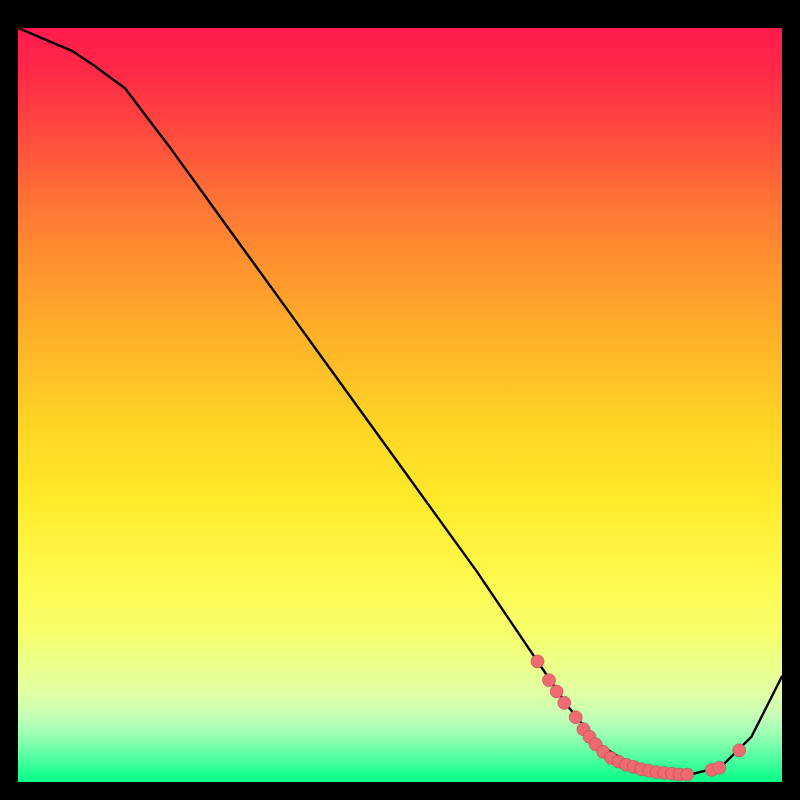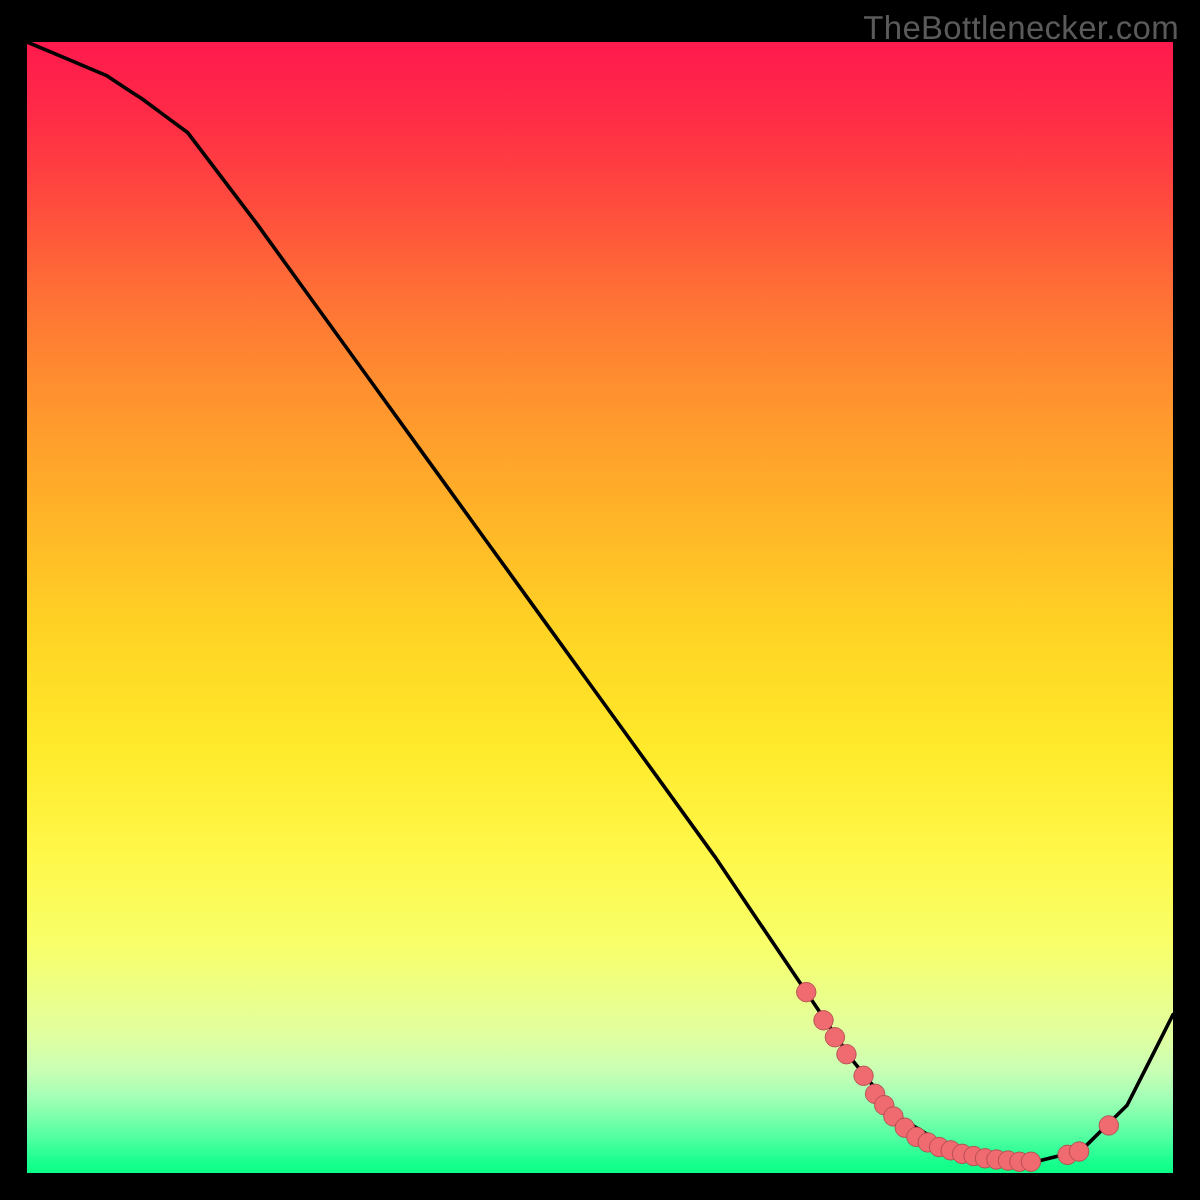--- a/index.html
+++ b/index.html
@@ -62,21 +62,20 @@
     top: 0;
     width: 764px;
     height: 754px;
     z-index: 2;
   }
 </style>
 </head>
 <body>
 
 <div class="frame">
-  <div class="watermark">TheBottlenecker.com</div>
 
   <div class="plot">
     <svg class="curve" viewBox="0 0 764 754" preserveAspectRatio="none">
       <path fill="none" stroke="#000000" stroke-width="2.4" stroke-linecap="round" stroke-linejoin="round" d="M 0.0 0.0 C 21.4 9.0, 32.1 13.6, 53.5 22.6 C 62.6 28.7, 67.2 31.7, 76.4 37.7 C 88.6 46.7, 94.7 51.3, 107.0 60.3 C 125.3 84.4, 134.5 96.5, 152.8 120.6 C 183.4 162.9, 198.6 184.0, 229.2 226.2 C 259.8 268.4, 275.0 289.5, 305.6 331.8 C 336.2 374.0, 351.4 395.1, 382.0 437.3 C 412.6 479.5, 427.8 500.7, 458.4 542.9 C 482.8 579.1, 495.1 597.2, 519.5 633.4 C 531.7 651.5, 537.9 660.5, 550.1 678.6 C 562.3 693.7, 568.4 701.2, 580.6 716.3 C 592.9 723.8, 599.0 727.6, 611.2 735.1 C 623.4 739.1, 629.5 741.0, 641.8 745.0 C 654.0 745.6, 660.1 745.9, 672.3 746.5 C 684.5 743.4, 690.7 741.9, 702.9 738.9 C 715.1 726.9, 721.2 720.8, 733.4 708.8 C 745.7 684.6, 751.8 672.6, 764.0 648.4"></path>
       <g>
           <circle cx="519.5" cy="633.4" r="6.5" fill="#ef6b6f" stroke="#b24a50" stroke-width="0.6"></circle>
           <circle cx="531.0" cy="652.2" r="6.5" fill="#ef6b6f" stroke="#b24a50" stroke-width="0.6"></circle>
           <circle cx="538.6" cy="663.5" r="6.5" fill="#ef6b6f" stroke="#b24a50" stroke-width="0.6"></circle>
           <circle cx="546.3" cy="674.8" r="6.5" fill="#ef6b6f" stroke="#b24a50" stroke-width="0.6"></circle>
           <circle cx="557.7" cy="689.2" r="6.5" fill="#ef6b6f" stroke="#b24a50" stroke-width="0.6"></circle>

